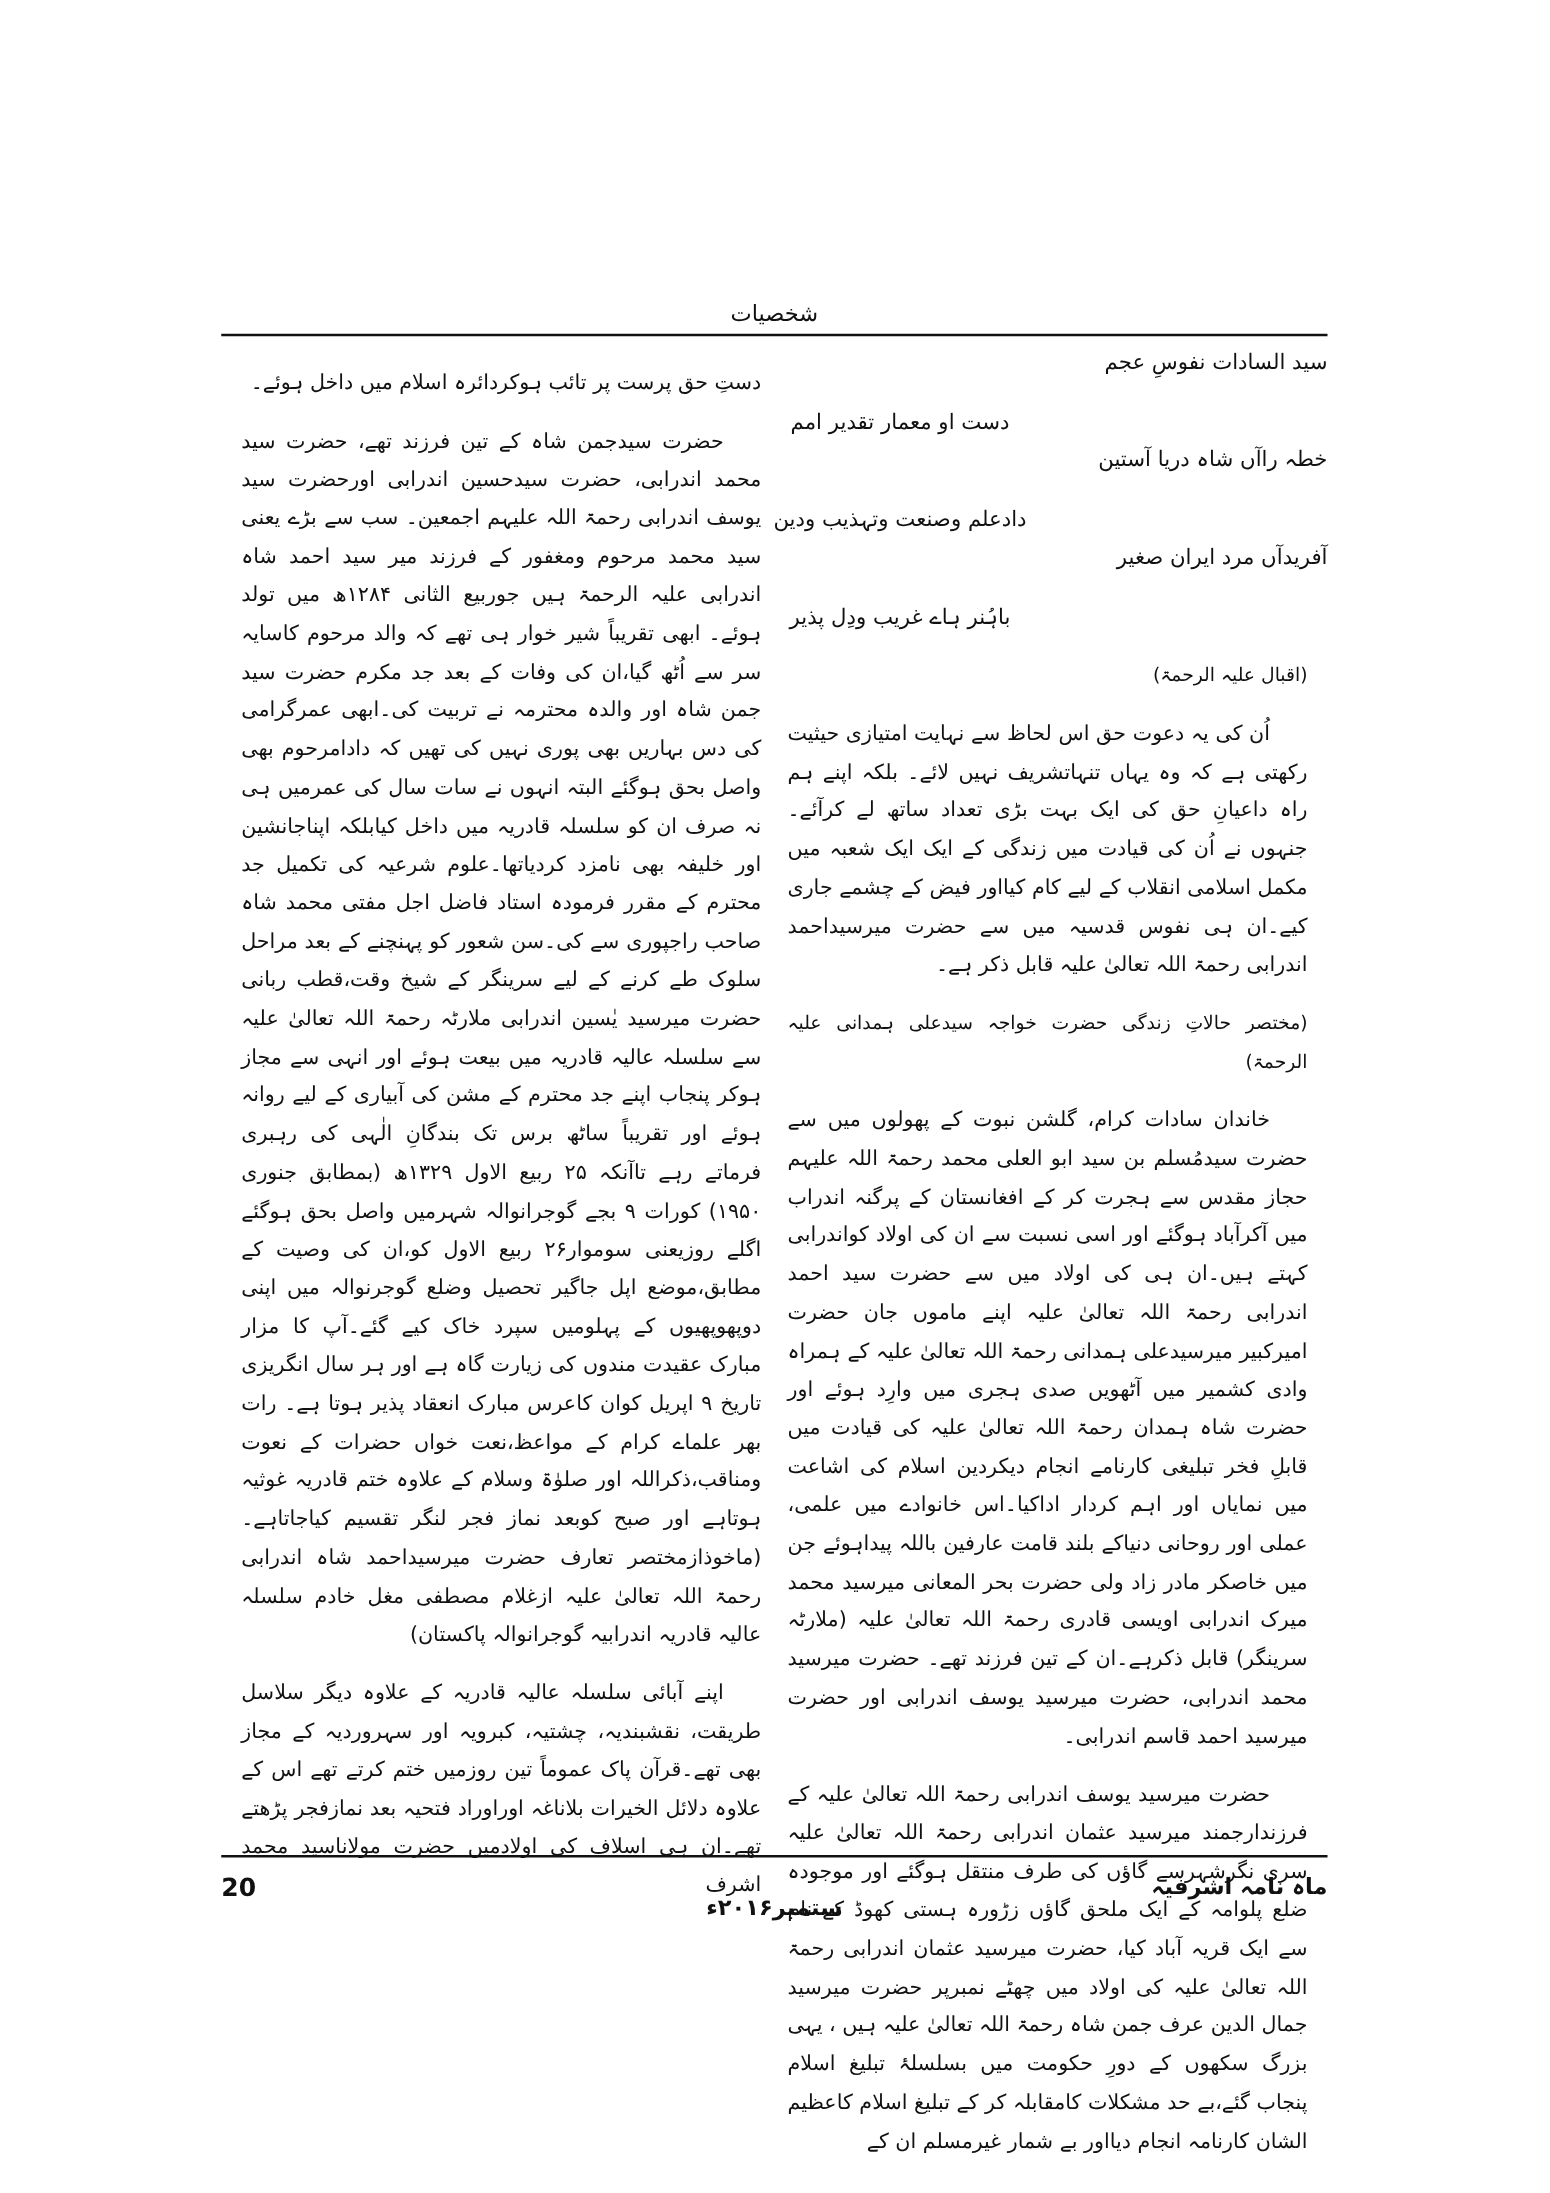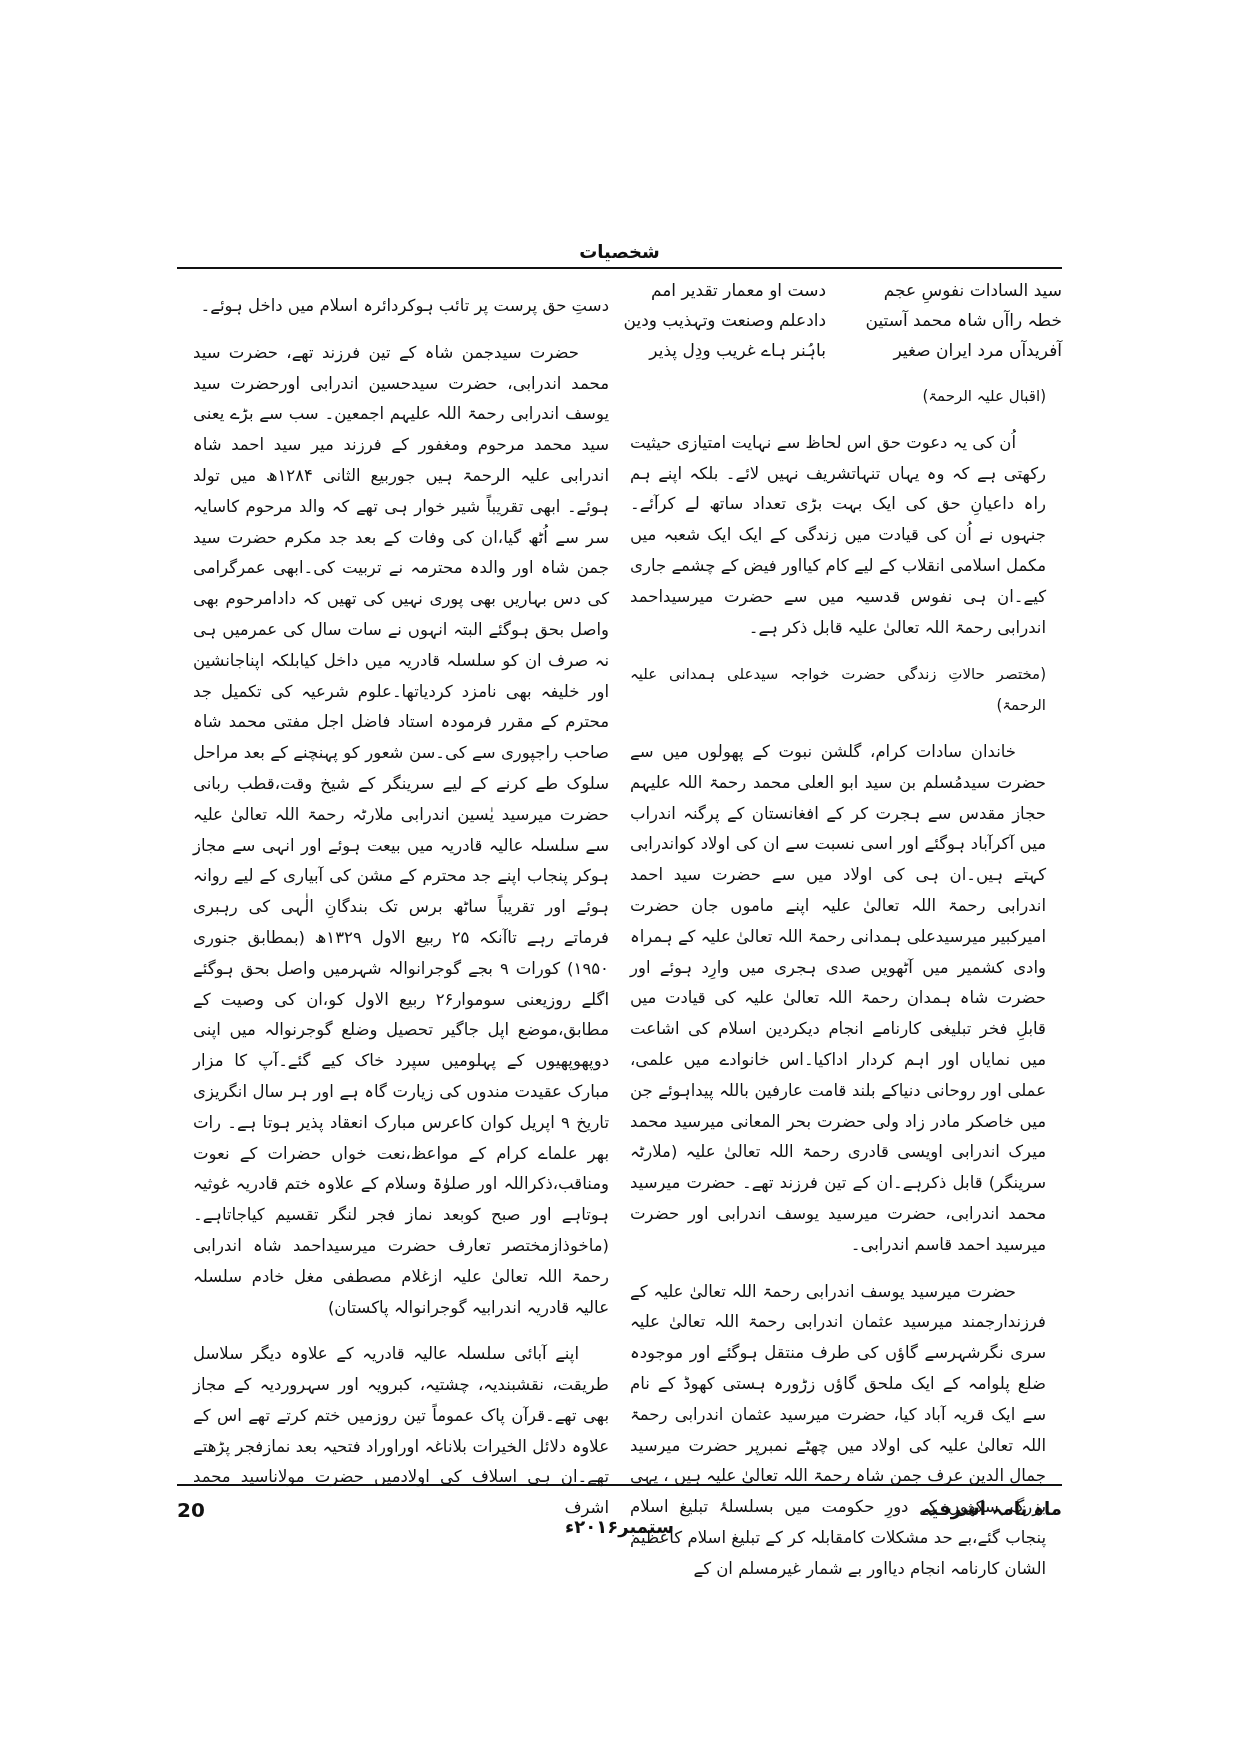--- a/index.html
+++ b/index.html
@@ -1,32 +1,32 @@
 <!DOCTYPE html>
 <html><head>
   <meta charset="utf-8">
   <style>
     html, body { margin: 0; padding: 0; background: #ffffff; }
     body { width: 1240px; height: 1754px; position: relative; overflow: hidden;
            font-family: "DejaVu Sans", sans-serif; color: #111111; }
     .page { position: absolute; left: 0; top: 0; width: 1240px; height: 1754px; }
     .section-title { position: absolute; top: 240px; left: 177px; width: 885px; text-align: center;
-           direction: rtl; font-weight: bold; font-size: 18px; line-height: 24px; }
+           direction: rtl; font-weight: normal; font-size: 18px; line-height: 24px; }
     .rule { position: absolute; left: 177px; width: 885px; height: 0; border-top: 2.5px solid #111; }
     .rule.top { top: 267px; }
     .rule.bottom { top: 1484px; }
     .col { position: absolute; top: 275px; width: 448px; direction: rtl; text-align: justify;
            font-size: 16.5px; line-height: 30.8px; }
     .col.right { left: 614px; }
     .col.left { left: 177px; }
     .col p { margin: 16px; }
     .indent { text-indent: 30px; }
     .verse { display: grid; grid-template-columns: 1fr 1fr; column-gap: 24px; font-size: 17px; line-height: 30px; }
     .verse span { white-space: nowrap; }
-    .verse span.b { text-align: right; }
+    .verse span.b { text-align: center; margin-top: 48px; }
     .credit { font-size: 15px; }
     .heading { text-align: center; font-weight: bold; font-size: 20px; line-height: 34px; font-style: italic; }
     .footer { position: absolute; top: 1498px; left: 177px; width: 885px; height: 32px; direction: rtl;
               font-weight: bold; font-size: 18px; }
     .footer span { position: absolute; top: 0; }
     .f-mag { right: 0; }
     .f-date { left: 50%; transform: translateX(-50%); margin-top: 18px; }
     .f-page { left: 0; font-size: 20px; }
   </style>
 </head>
@@ -34,21 +34,21 @@
 
 <div class="page">
 
   <div class="section-title">شخصیات</div>
   <div class="rule top"></div>
 
   <div class="col right">
     <div class="verse">
       <span>سید السادات نفوسِ عجم</span>
       <span class="b">دست او معمار تقدیر امم</span>
-      <span>خطہ راآں شاہ محمد آستین</span>
+      <span>خطہ راآں شاہ دریا آستین</span>
       <span class="b">دادعلم وصنعت وتہذیب ودین</span>
       <span>آفریدآں مرد ایران صغیر</span>
       <span class="b">باہُنر ہاے غریب ودِل پذیر</span>
     </div>
     <p class="credit">(اقبال علیہ الرحمۃ)</p>
     <p class="indent">اُن کی یہ دعوت حق اس لحاظ سے نہایت امتیازی حیثیت رکھتی ہے کہ وہ یہاں تنہاتشریف نہیں لائے۔ بلکہ اپنے ہم راہ داعیانِ حق کی ایک بہت بڑی تعداد ساتھ لے کرآئے۔ جنہوں نے اُن کی قیادت میں زندگی کے ایک ایک شعبہ میں مکمل اسلامی انقلاب کے لیے کام کیااور فیض کے چشمے جاری کیے۔ان ہی نفوس قدسیہ میں سے حضرت میرسیداحمد اندرابی رحمۃ اللہ تعالیٰ علیہ قابل ذکر ہے۔</p>
     <p class="credit">(مختصر حالاتِ زندگی حضرت خواجہ سیدعلی ہمدانی علیہ الرحمۃ)</p>
     <p class="indent">خاندان سادات کرام، گلشن نبوت کے پھولوں میں سے حضرت سیدمُسلم بن سید ابو العلی محمد رحمۃ اللہ علیہم حجاز مقدس سے ہجرت کر کے افغانستان کے پرگنہ اندراب میں آکرآباد ہوگئے اور اسی نسبت سے ان کی اولاد کواندرابی کہتے ہیں۔ان ہی کی اولاد میں سے حضرت سید احمد اندرابی رحمۃ اللہ تعالیٰ علیہ اپنے ماموں جان حضرت امیرکبیر میرسیدعلی ہمدانی رحمۃ اللہ تعالیٰ علیہ کے ہمراہ وادی کشمیر میں آٹھویں صدی ہجری میں وارِد ہوئے اور حضرت شاہ ہمدان رحمۃ اللہ تعالیٰ علیہ کی قیادت میں قابلِ فخر تبلیغی کارنامے انجام دیکردین اسلام کی اشاعت میں نمایاں اور اہم کردار اداکیا۔اس خانوادے میں علمی، عملی اور روحانی دنیاکے بلند قامت عارفین باللہ پیداہوئے جن میں خاصکر مادر زاد ولی حضرت بحر المعانی میرسید محمد میرک اندرابی اویسی قادری رحمۃ اللہ تعالیٰ علیہ (ملارٹہ سرینگر) قابل ذکرہے۔ان کے تین فرزند تھے۔ حضرت میرسید محمد اندرابی، حضرت میرسید یوسف اندرابی اور حضرت میرسید احمد قاسم اندرابی۔</p>
     <p class="indent">حضرت میرسید یوسف اندرابی رحمۃ اللہ تعالیٰ علیہ کے فرزندارجمند میرسید عثمان اندرابی رحمۃ اللہ تعالیٰ علیہ سری نگرشہرسے گاؤں کی طرف منتقل ہوگئے اور موجودہ ضلع پلوامہ کے ایک ملحق گاؤں زڑورہ ہستی کھوڈ کے نام سے ایک قریہ آباد کیا، حضرت میرسید عثمان اندرابی رحمۃ اللہ تعالیٰ علیہ کی اولاد میں چھٹے نمبرپر حضرت میرسید جمال الدین عرف جمن شاہ رحمۃ اللہ تعالیٰ علیہ ہیں ، یہی بزرگ سکھوں کے دورِ حکومت میں بسلسلۂ تبلیغ اسلام پنجاب گئے،بے حد مشکلات کامقابلہ کر کے تبلیغ اسلام کاعظیم الشان کارنامہ انجام دیااور بے شمار غیرمسلم ان کے</p>
   </div>

